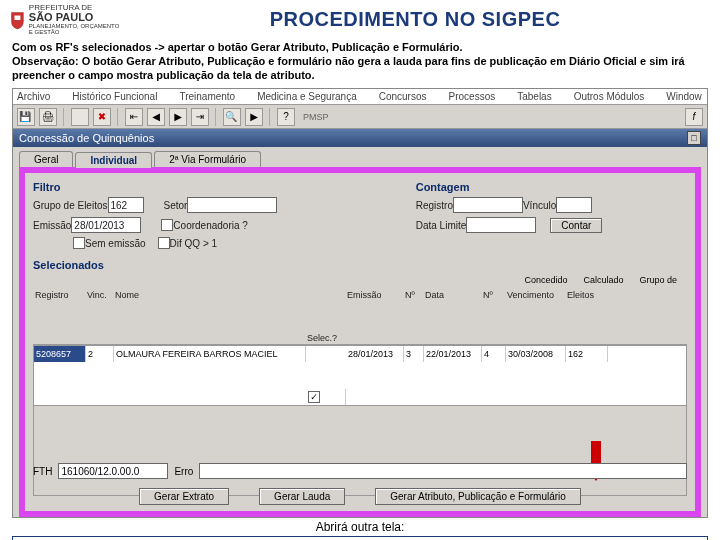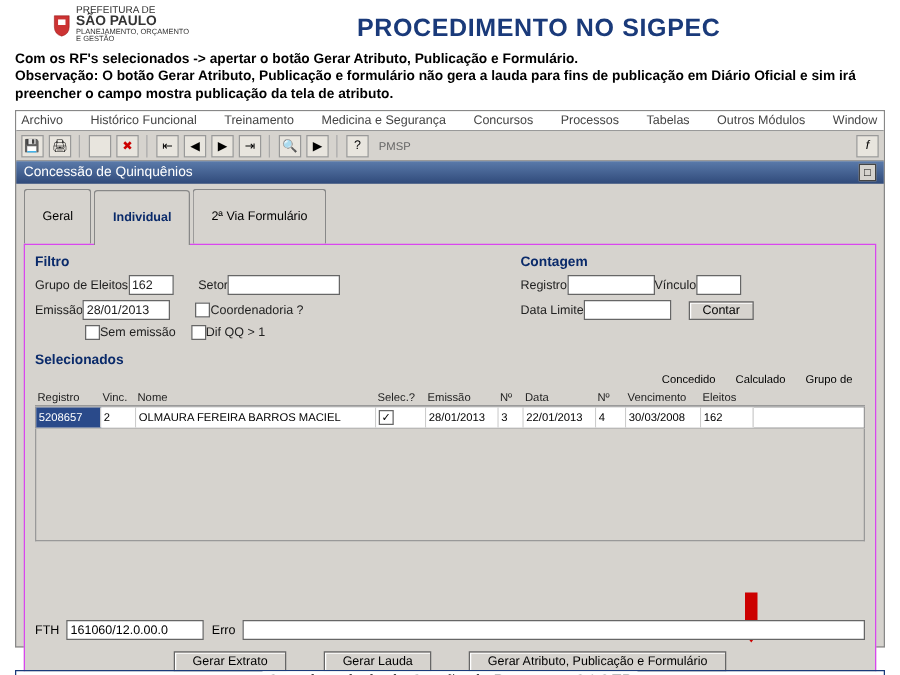--- a/index.html
+++ b/index.html
@@ -1,55 +1,55 @@
 <!DOCTYPE html>
 <html><head>
 <meta charset="utf-8">
 <style>
   * { box-sizing: border-box; margin: 0; padding: 0; }
   body { width: 720px; height: 540px; background: #fff; font-family: Arial, sans-serif; font-size: 11px; overflow: hidden; }
-  .header { display: flex; align-items: flex-end; padding: 4px 10px; margin-left: 32px; }
+  .header { display: flex; align-items: center; padding: 4px 10px; }
   .logo-box { width: 110px; display: flex; align-items: center; gap: 4px; }
   .crest { width: 20px; height: 24px; }
   .logo-text { font-size: 8px; line-height: 1; color: #333; }
   .logo-text .top { font-weight: normal; }
   .logo-text .mid { font-weight: bold; font-size: 11px; }
   .logo-text .bot { font-size: 6px; }
   .page-title { flex: 1; text-align: center; font-weight: bold; font-size: 20px; color: #1a3a7a; letter-spacing: 0.5px; }
   .intro { padding: 2px 12px 6px; font-size: 11px; line-height: 1.25; color: #000; }
   .intro b { font-weight: bold; }
   .app-window { margin: 0 12px; border: 1px solid #888; background: #d6d3ce; height: 430px; position: relative; }
   .menubar { background: #fff; border-bottom: 1px solid #999; padding: 2px 4px; font-size: 10px; color: #444; display: flex; gap: 22px; }
   .menubar span { white-space: nowrap; }
   .toolbar { background: #d6d3ce; border-bottom: 1px solid #999; padding: 2px 4px; display: flex; align-items: center; gap: 4px; height: 24px; }
   .tb-btn { width: 18px; height: 18px; border: 1px solid #999; background: #e8e5de; display: flex; align-items: center; justify-content: center; font-size: 10px; }
   .tb-sep { width: 2px; height: 18px; border-left: 1px solid #aaa; margin: 0 2px; }
   .tb-pmsp { font-size: 9px; color: #666; padding: 0 4px; }
   .window-title { background: linear-gradient(#5a7aaa, #304a7a); color: #fff; font-size: 11px; padding: 2px 6px; display: flex; justify-content: space-between; align-items: center; }
   .win-ctl { width: 14px; height: 14px; background: #d6d3ce; border: 1px solid #444; color: #000; font-size: 9px; display: flex; align-items: center; justify-content: center; }
   .tabs { display: flex; margin: 4px 6px 0; gap: 0; }
-  .tab { border: 1px solid #888; border-bottom: none; padding: 16px 14px; background: #d6d3ce; font-size: 10px; border-radius: 3px 3px 0 0; margin-right: 2px; }
+  .tab { border: 1px solid #888; border-bottom: none; padding: 2px 14px; background: #d6d3ce; font-size: 10px; border-radius: 3px 3px 0 0; margin-right: 2px; }
   .tab.active { background: #d6d3ce; position: relative; top: 1px; z-index: 2; }
   .tab-label-individual { font-weight: bold; color: #0a2a6a; }
-  .panel { margin: 0 6px; border: 1px solid #d946ef; background: #d6d3ce; padding: 6px 8px; height: 350px; position: relative; }
+  .panel { margin: 0 6px; border: 6px solid #d946ef; background: #d6d3ce; padding: 6px 8px; height: 350px; position: relative; }
   .section-head { font-weight: bold; font-size: 11px; color: #0a2a6a; margin: 2px 0 4px; }
   .filtro-contagem { display: flex; gap: 30px; }
   .col-left { flex: 1.3; }
   .col-right { flex: 1; }
   .row { display: flex; align-items: center; gap: 0; margin-bottom: 4px; font-size: 10px; color: #222; }
   .field { background: #fff; border: 1px solid #666; height: 16px; padding: 0 2px; font-size: 10px; display: inline-flex; align-items: center; }
   .field.small { width: 36px; }
   .field.med { width: 70px; }
   .field.wide { width: 90px; }
   .cb { width: 12px; height: 12px; border: 1px solid #666; background: #fff; display: inline-flex; align-items: center; justify-content: center; font-size: 9px; }
   .btn { border: 1px solid #666; background: #d6d3ce; padding: 1px 10px; font-size: 10px; box-shadow: 1px 1px 0 #fff inset; }
   .grid-header { display: flex; font-size: 9px; color: #222; border-bottom: 1px solid #999; margin-top: 4px; }
   .gh, .gc { padding: 1px 2px; overflow: hidden; white-space: nowrap; }
   .w-reg { width: 52px; } .w-vinc { width: 28px; } .w-nome { width: 192px; }
-  .w-selec { width: 40px; } .w-emis { width: 58px; } .w-n1 { width: 20px; }
+  .w-selec { width: 40px; margin-top: 43px; } .w-emis { width: 58px; } .w-n1 { width: 20px; }
   .w-data { width: 58px; } .w-n2 { width: 24px; } .w-venc { width: 60px; } .w-grupo { width: 42px; }
   .grid-row { display: flex; font-size: 9px; background: #fff; border: 1px solid #999; }
   .grid-row .gc { border-right: 1px solid #ccc; height: 16px; display: flex; align-items: center; background: #fff; }
   .sel-cell { background: #2a4a8a !important; color: #fff; }
   .grid-body { position: relative; }
   .foot-row { position: absolute; bottom: 32px; left: 8px; right: 8px; display: flex; align-items: center; gap: 6px; font-size: 10px; }
   .foot-row .field.vwide { width: 110px; }
   .foot-row .field.flex { flex: 1; }
   .action-row { position: absolute; bottom: 6px; left: 8px; right: 8px; display: flex; gap: 30px; justify-content: center; }
   .action-row .btn { padding: 2px 14px; }

